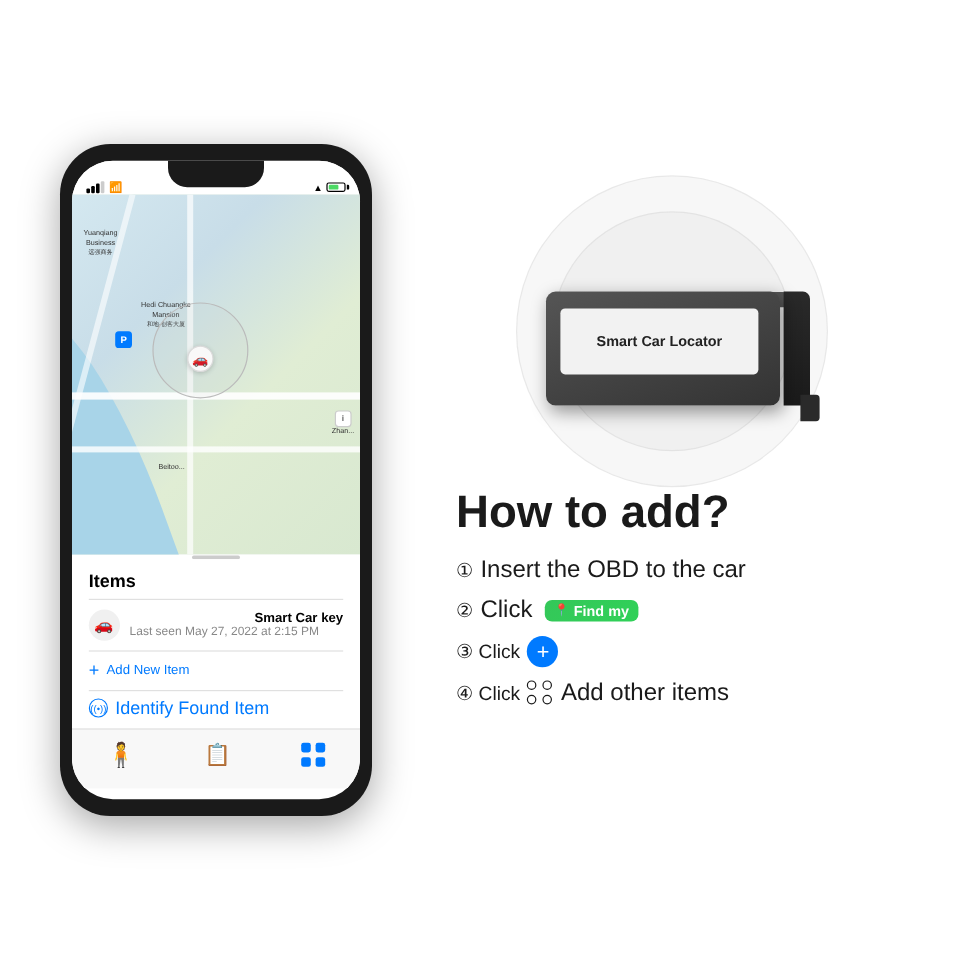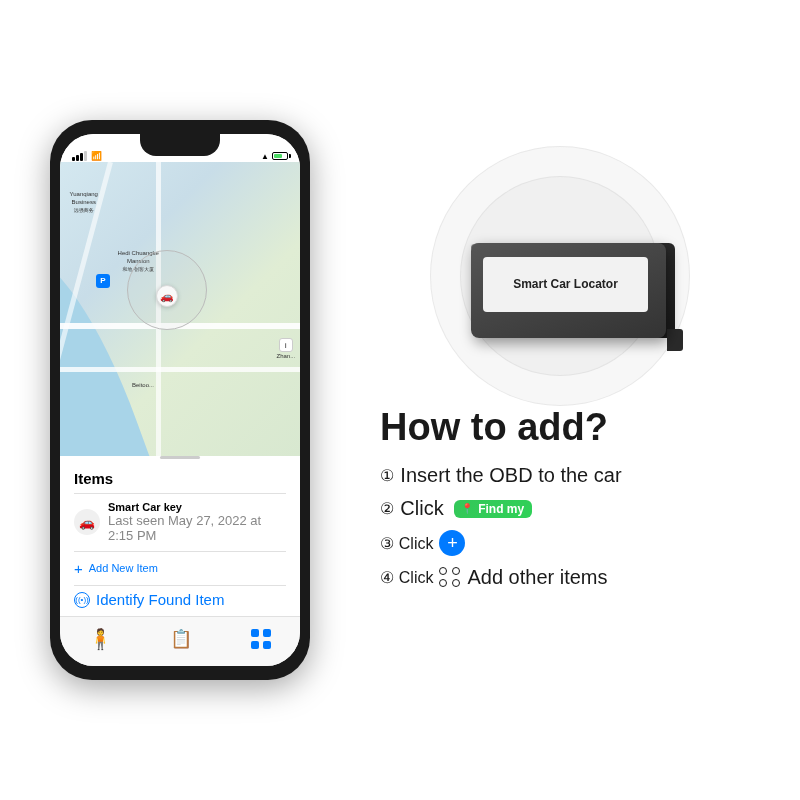--- a/index.html
+++ b/index.html
@@ -190,23 +190,24 @@
       align-items: center;
       justify-content: center;
       font-size: 13px;
       flex-shrink: 0;
     }
     .item-info { flex: 1; }
     .item-name {
       font-size: 11px;
       font-weight: 600;
       color: #000;
+      text-align: right;
     }
     .item-sub {
-      font-size: 13px;
+      font-size: 10px;
       color: #888;
     }
     .add-row {
       display: flex;
       align-items: center;
       padding: 8px 14px;
       gap: 6px;
       color: #007AFF;
     }
     .add-plus {
@@ -456,21 +457,21 @@
       <div class="device-bg-circle" style="width:200px;height:200px;top:-35px;left:80px;"></div>
 
       <div style="position:relative;width:220px;height:140px;z-index:2;margin:20px auto;">
 
         <div style="position:absolute;top:0;left:18px;width:185px;height:25px;background:linear-gradient(90deg,#666,#555);border-radius:8px 8px 0 0;transform:perspective(300px) rotateX(-35deg) scaleY(0.6);transform-origin:bottom;"></div>
 
         <div style="position:absolute;top:12px;right:0;width:22px;height:95px;background:linear-gradient(180deg,#2a2a2a,#1a1a1a);border-radius:0 6px 6px 0;"></div>
 
         <div style="position:absolute;bottom:20px;right:-8px;width:16px;height:22px;background:#2a2a2a;border-radius:0 3px 3px 0;"></div>
 
-        <div style="position:absolute;top:12px;left:16px;width:195px;height:95px;background:linear-gradient(160deg,#555,#333);border-radius:8px;box-shadow:3px 5px 14px rgba(0,0,0,0.4);">
+        <div style="position:absolute;top:12px;left:0;width:195px;height:95px;background:linear-gradient(160deg,#555,#333);border-radius:8px;box-shadow:3px 5px 14px rgba(0,0,0,0.4);">
 
           <div style="position:absolute;top:14px;left:12px;width:165px;height:55px;background:#f2f2f2;border-radius:4px;display:flex;align-items:center;justify-content:center;">
             <span style="font-size:12px;font-weight:600;color:#222;text-align:center;">Smart Car Locator</span>
           </div>
         </div>
       </div>
     </div>
 
     <div class="how-title">How to add?</div>
 

